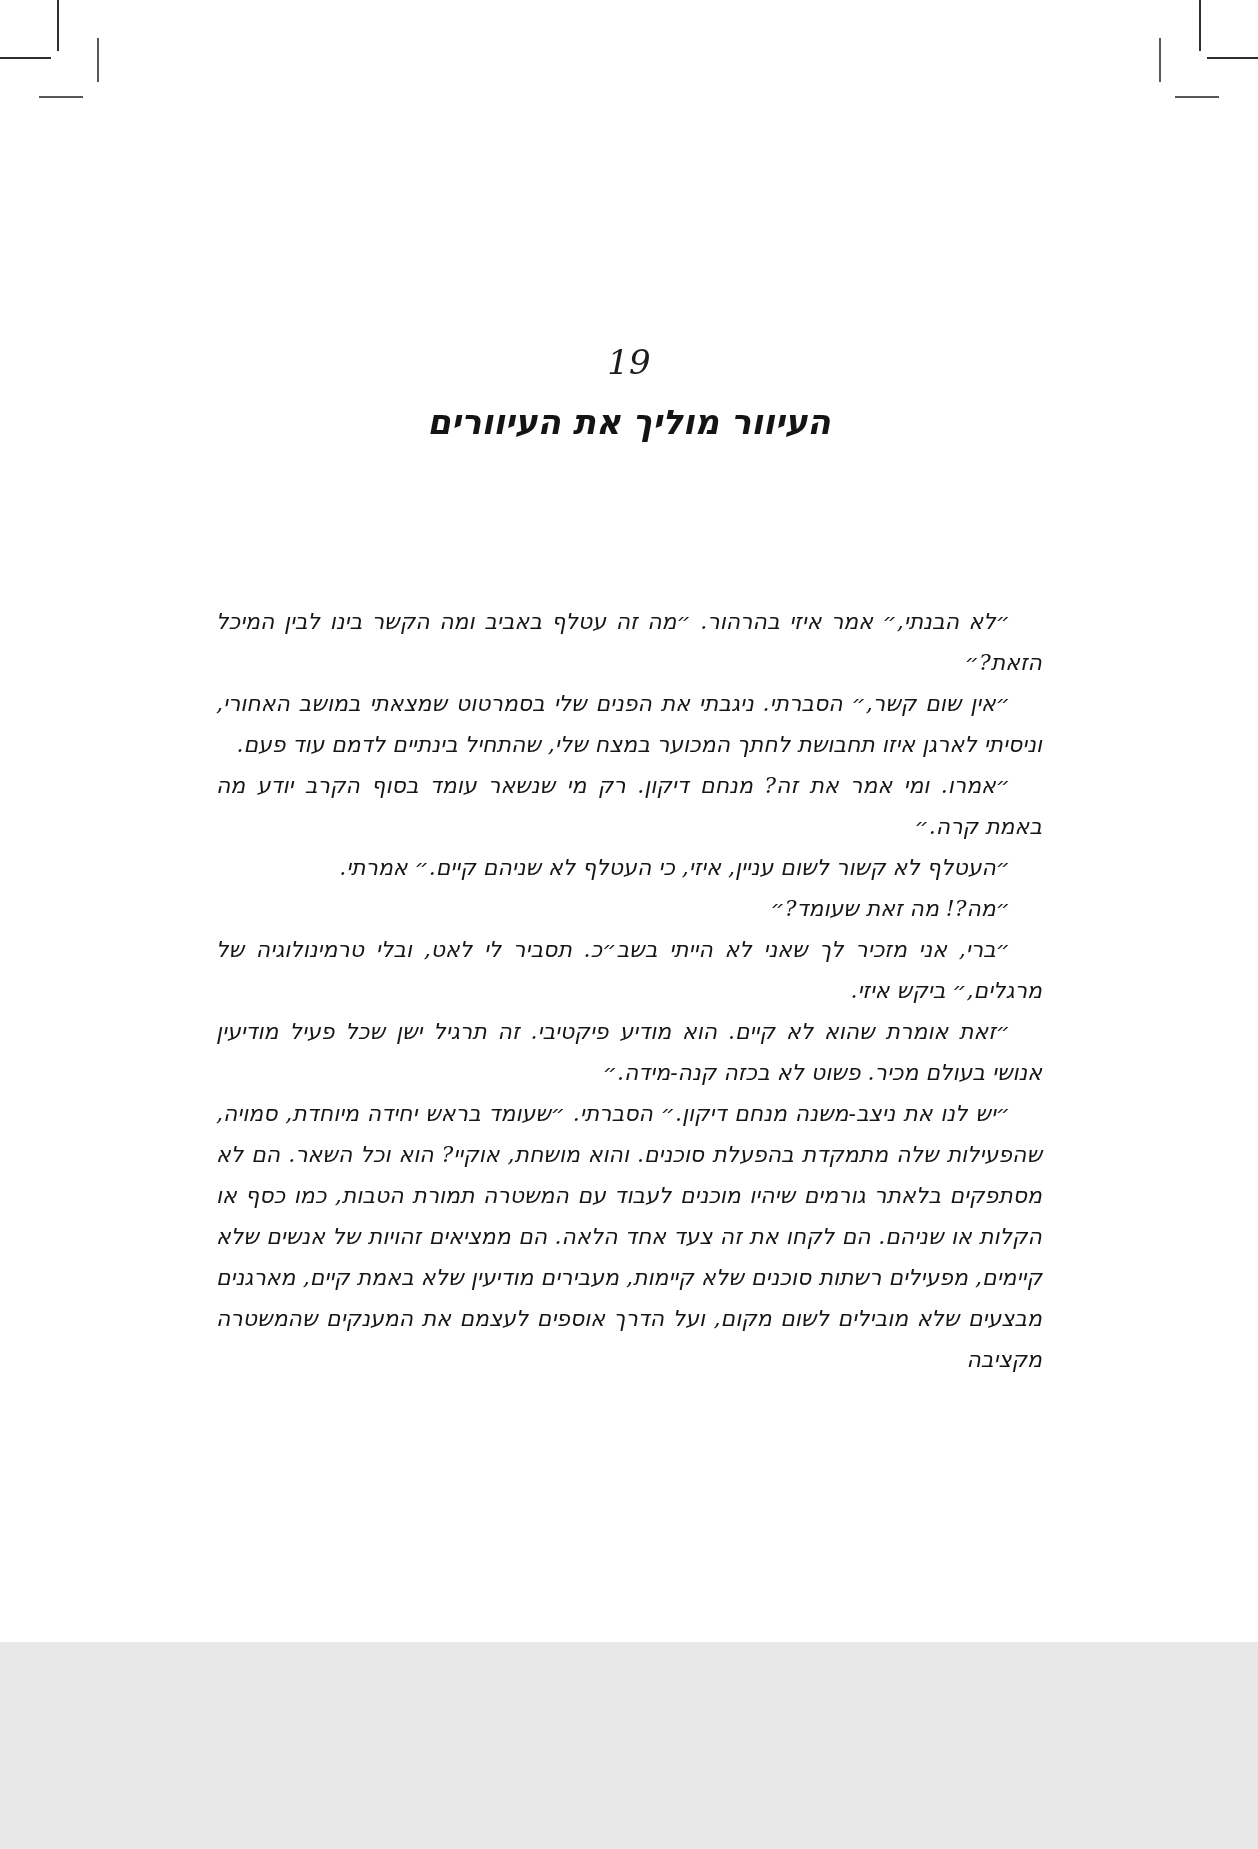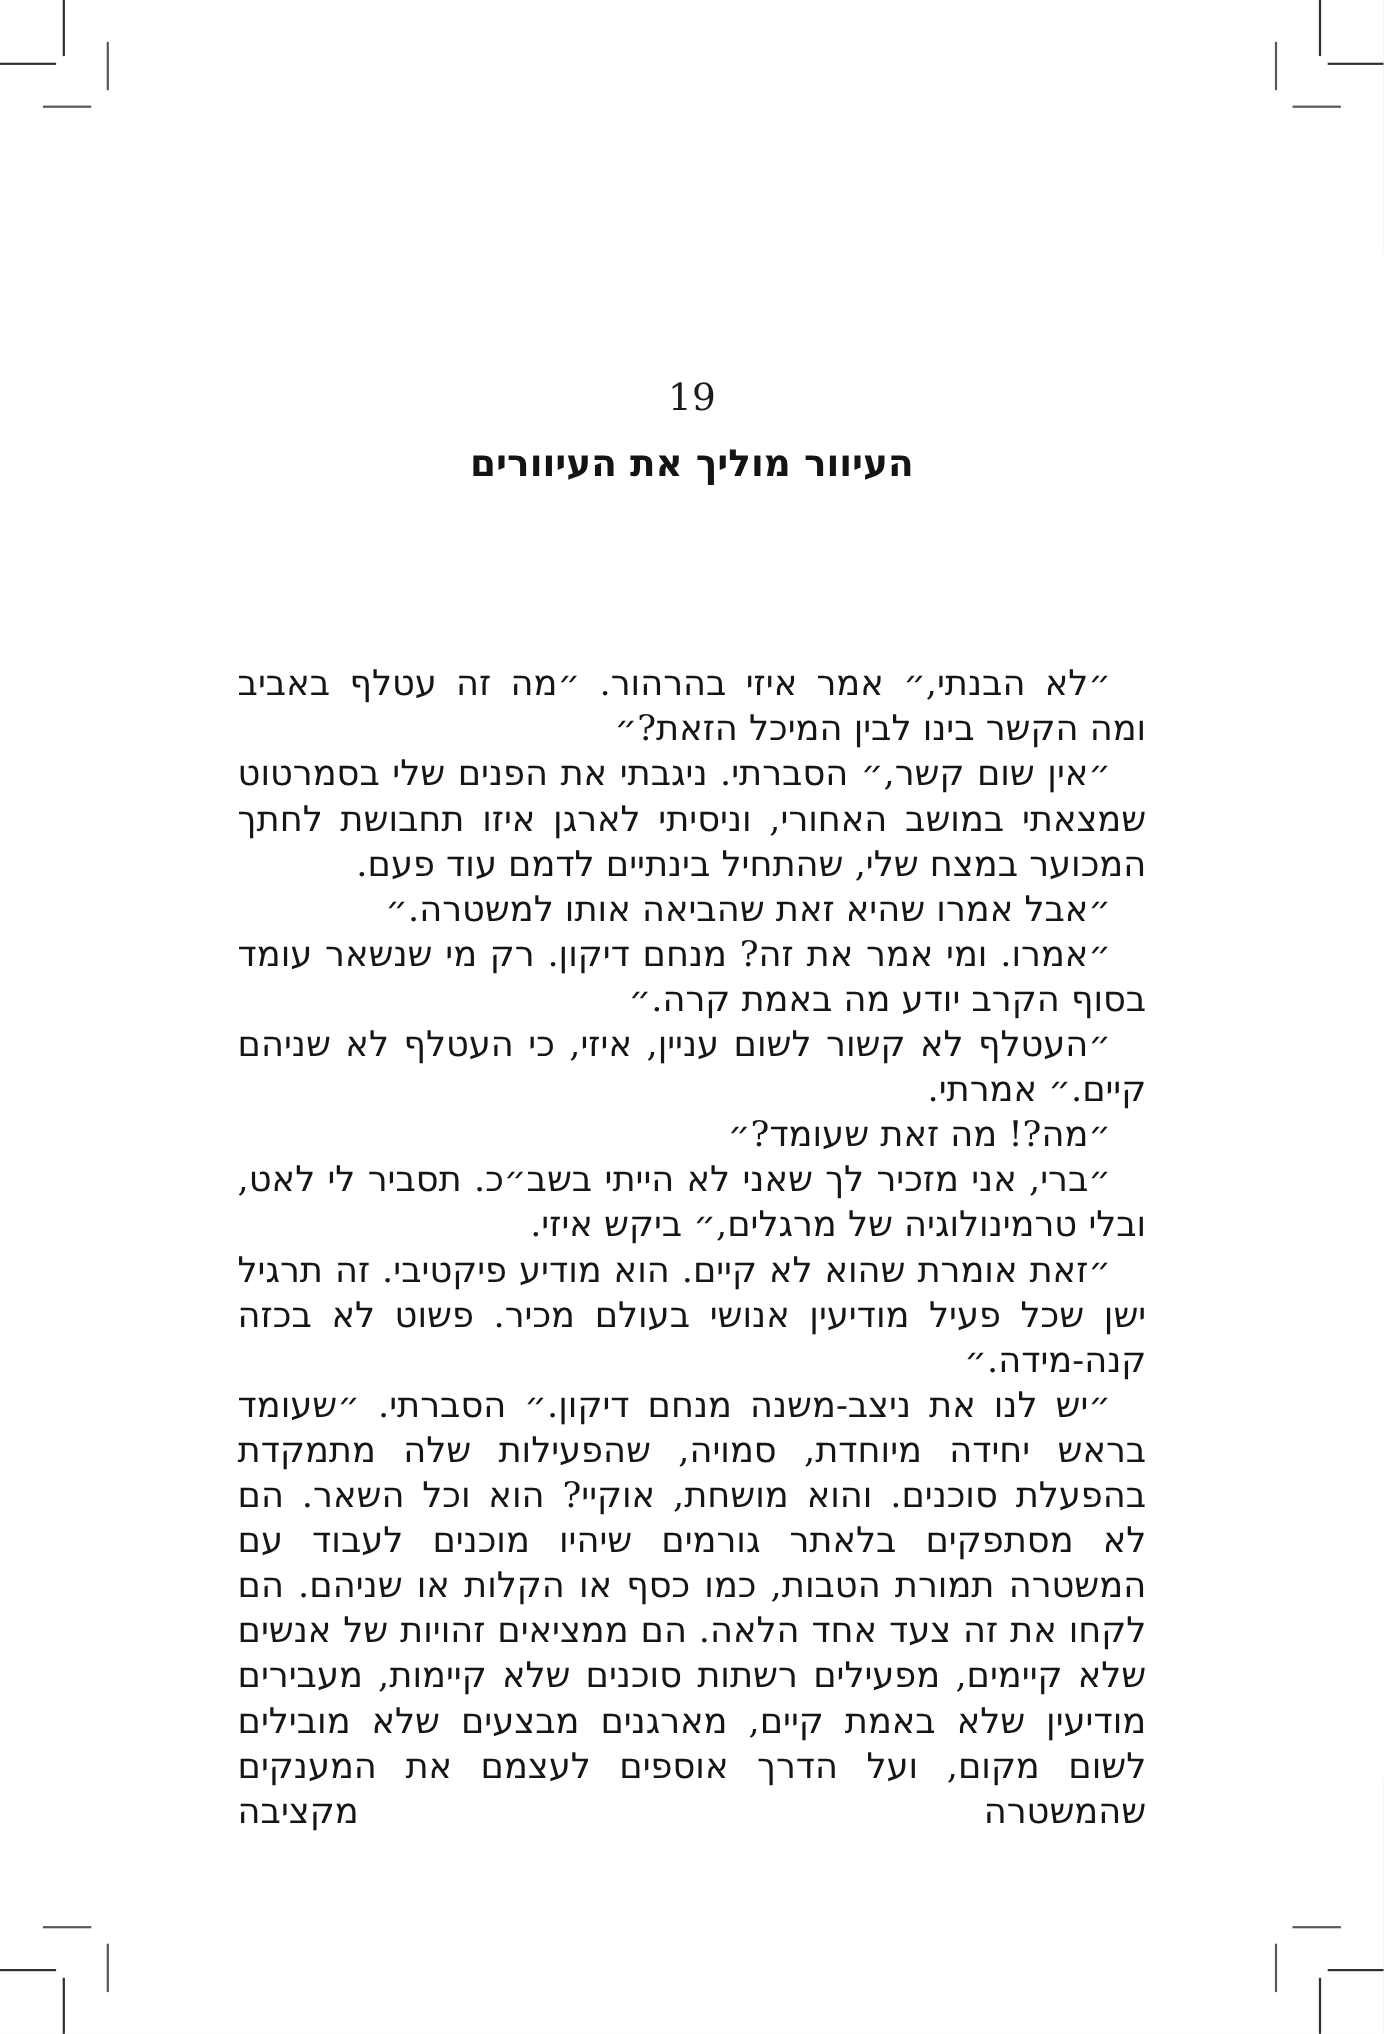--- a/index.html
+++ b/index.html
@@ -1,23 +1,24 @@
 <!DOCTYPE html>
 <html lang="he"><head>
 <meta charset="utf-8">
 <style>
   html, body { margin: 0; padding: 0; background: #e8e8e8; }
   .page {
     position: relative;
     width: 1258px;
-    height: 1849px;
+    height: 1642px;
     background: #ffffff;
     overflow: hidden;
     font-family: "DejaVu Serif", "DejaVu Sans", serif;
     color: #161616;
+    font-style: italic;
   }
 
   
   .cm { position: absolute; background: #2e2e2e; }
   .cm.inner { background: #585858; }
   .cm-tl-ov { left: 57px;   top: 0;       width: 2px;  height: 51px; }
   .cm-tl-oh { left: 0;      top: 57px;    width: 51px; height: 2px;  }
   .cm-tl-iv { left: 97px;   top: 38px;    width: 2px;  height: 44px; }
   .cm-tl-ih { left: 39px;   top: 96px;    width: 44px; height: 2px;  }
   .cm-tr-ov { left: 1199px; top: 0;       width: 2px;  height: 51px; }
@@ -61,21 +62,21 @@
   }
 
   .body-text {
     position: absolute;
     top: 601px;
     left: 216px;
     width: 826px;
     direction: rtl;
     text-align: justify;
     font-family: "DejaVu Serif", "DejaVu Sans", sans-serif;
-    font-size: 32px;
+    font-size: 22px;
     line-height: 41px;
     color: #161616;
   }
   .body-text p {
     margin: 0;
     padding: 0;
     text-indent: 32px; 
   }
   .body-text p.continues {
     text-align-last: justify; 
@@ -102,21 +103,20 @@
   <div class="cm cm-br-oh"></div>
   <div class="cm inner cm-br-iv"></div>
   <div class="cm inner cm-br-ih"></div>
 
   <div class="chapter-number">19</div>
   <h1 class="chapter-title">העיוור מוליך את העיוורים</h1>
 
   <div class="body-text" dir="rtl">
     <p>״לא הבנתי,״ אמר איזי בהרהור. ״מה זה עטלף באביב ומה הקשר בינו לבין המיכל הזאת?״</p>
     <p>״אין שום קשר,״ הסברתי. ניגבתי את הפנים שלי בסמרטוט שמצאתי במושב האחורי, וניסיתי לארגן איזו תחבושת לחתך המכוער במצח שלי, שהתחיל בינתיים לדמם עוד פעם.</p>
-    <p>״אבל אמרו שהיא זאת שהביאה אותו למשטרה.״</p>
     <p>״אמרו. ומי אמר את זה? מנחם דיקון. רק מי שנשאר עומד בסוף הקרב יודע מה באמת קרה.״</p>
     <p>״העטלף לא קשור לשום עניין, איזי, כי העטלף לא שניהם קיים.״ אמרתי.</p>
     <p>״מה?! מה זאת שעומד?״</p>
     <p>״ברי, אני מזכיר לך שאני לא הייתי בשב״כ. תסביר לי לאט, ובלי טרמינולוגיה של מרגלים,״ ביקש איזי.</p>
     <p>״זאת אומרת שהוא לא קיים. הוא מודיע פיקטיבי. זה תרגיל ישן שכל פעיל מודיעין אנושי בעולם מכיר. פשוט לא בכזה קנה-מידה.״</p>
     <p class="continues">״יש לנו את ניצב-משנה מנחם דיקון.״ הסברתי. ״שעומד בראש יחידה מיוחדת, סמויה, שהפעילות שלה מתמקדת בהפעלת סוכנים. והוא מושחת, אוקיי? הוא וכל השאר. הם לא מסתפקים בלאתר גורמים שיהיו מוכנים לעבוד עם המשטרה תמורת הטבות, כמו כסף או הקלות או שניהם. הם לקחו את זה צעד אחד הלאה. הם ממציאים זהויות של אנשים שלא קיימים, מפעילים רשתות סוכנים שלא קיימות, מעבירים מודיעין שלא באמת קיים, מארגנים מבצעים שלא מובילים לשום מקום, ועל הדרך אוספים לעצמם את המענקים שהמשטרה מקציבה</p>
   </div>
 
 </div>
 

